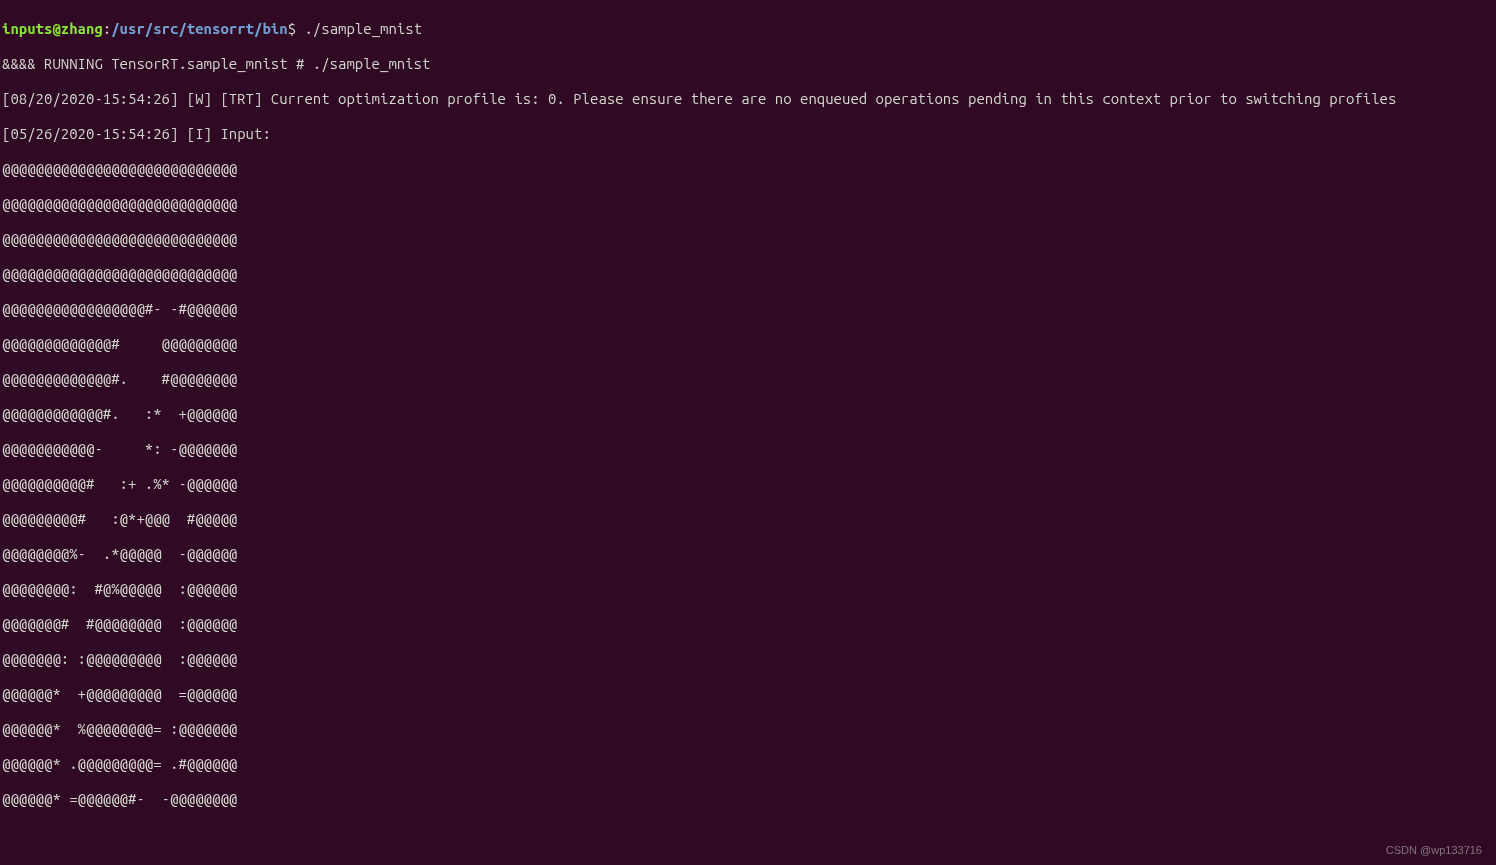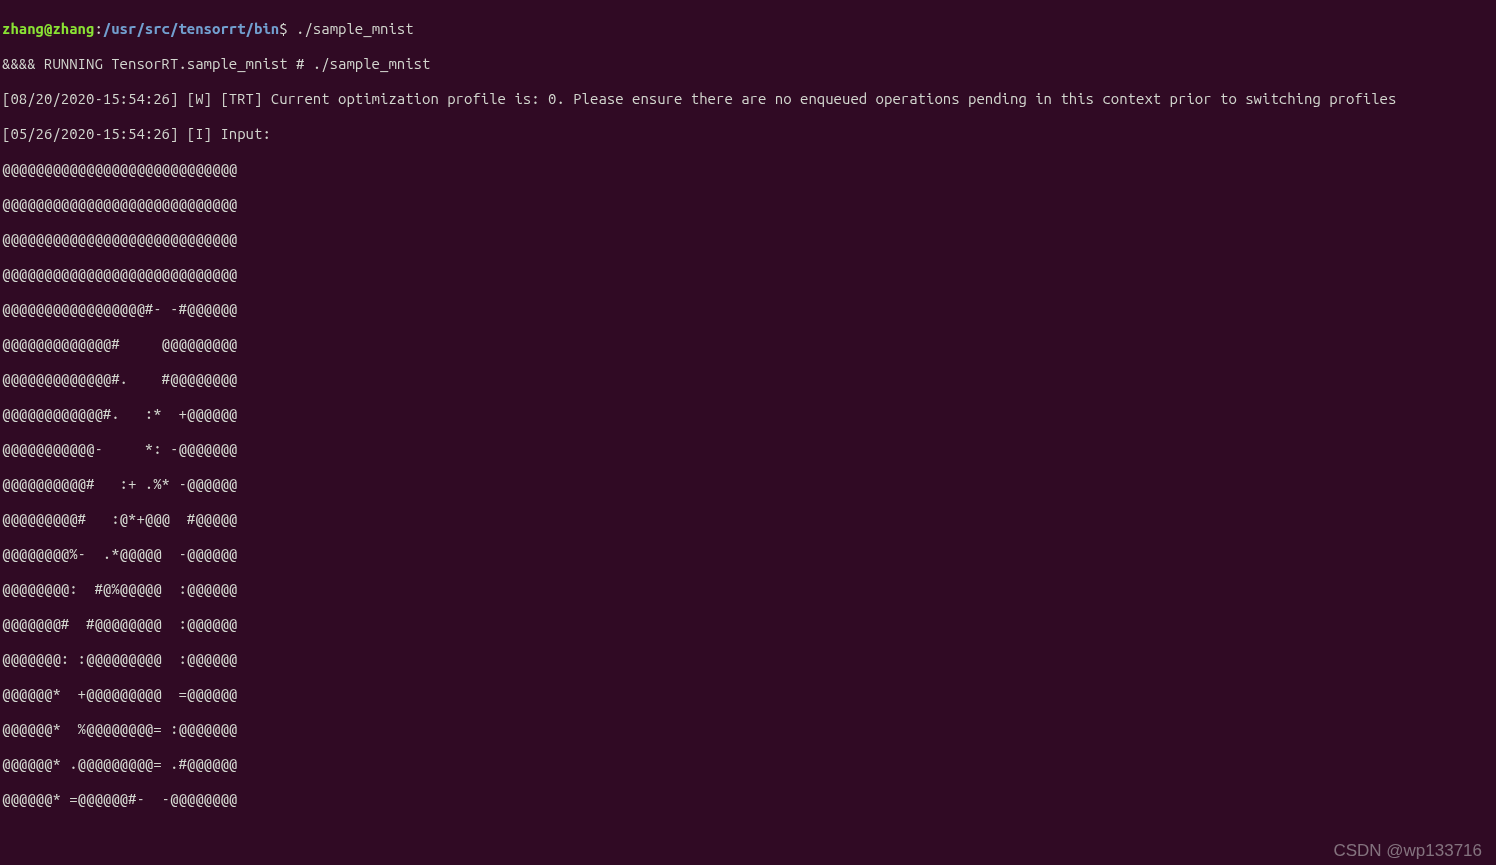--- a/index.html
+++ b/index.html
@@ -37,28 +37,28 @@
     .line {
       display: block;
       white-space: pre;
     }
     .watermark {
       position: absolute;
       bottom: 6px;
       right: 14px;
       color: rgba(200, 200, 200, 0.55);
       font-family: Arial, sans-serif;
-      font-size: 17px;
+      font-size: 11px;
     }
   </style>
 </head>
 <body>
 
 <div class="terminal">
-<span class="line"><span class="prompt-user">zhang@zhang</span><span class="prompt-dollar">:</span><span class="prompt-path">/usr/src/tensorrt/bin</span><span class="prompt-dollar">$</span><span> ./sample_mnist</span></span>
+<span class="line"><span class="prompt-user">inputs@zhang</span><span class="prompt-dollar">:</span><span class="prompt-path">/usr/src/tensorrt/bin</span><span class="prompt-dollar">$</span><span> ./sample_mnist</span></span>
 <span class="line">&amp;&amp;&amp;&amp; RUNNING TensorRT.sample_mnist # ./sample_mnist</span>
 <span class="line">[08/20/2020-15:54:26] [W] [TRT] Current optimization profile is: 0. Please ensure there are no enqueued operations pending in this context prior to switching profiles</span>
 <span class="line">[05/26/2020-15:54:26] [I] Input:</span>
 <span class="line">@@@@@@@@@@@@@@@@@@@@@@@@@@@@</span>
 <span class="line">@@@@@@@@@@@@@@@@@@@@@@@@@@@@</span>
 <span class="line">@@@@@@@@@@@@@@@@@@@@@@@@@@@@</span>
 <span class="line">@@@@@@@@@@@@@@@@@@@@@@@@@@@@</span>
 <span class="line">@@@@@@@@@@@@@@@@@#- -#@@@@@@</span>
 <span class="line">@@@@@@@@@@@@@#     @@@@@@@@@</span>
 <span class="line">@@@@@@@@@@@@@#.    #@@@@@@@@</span>

